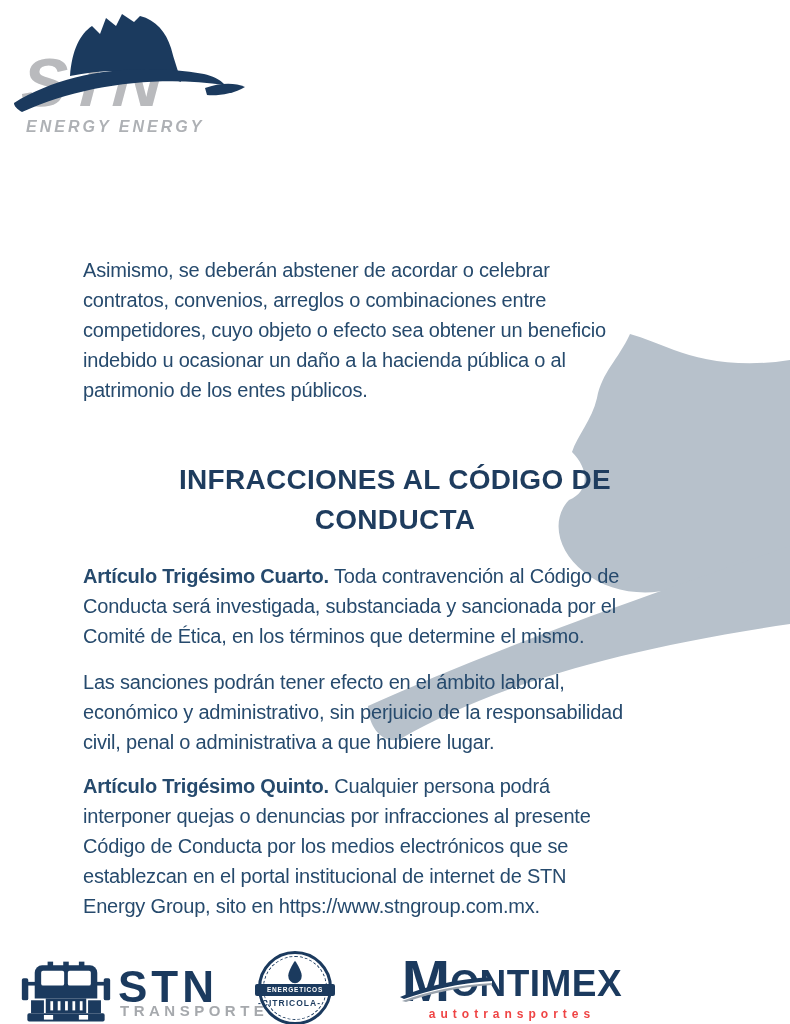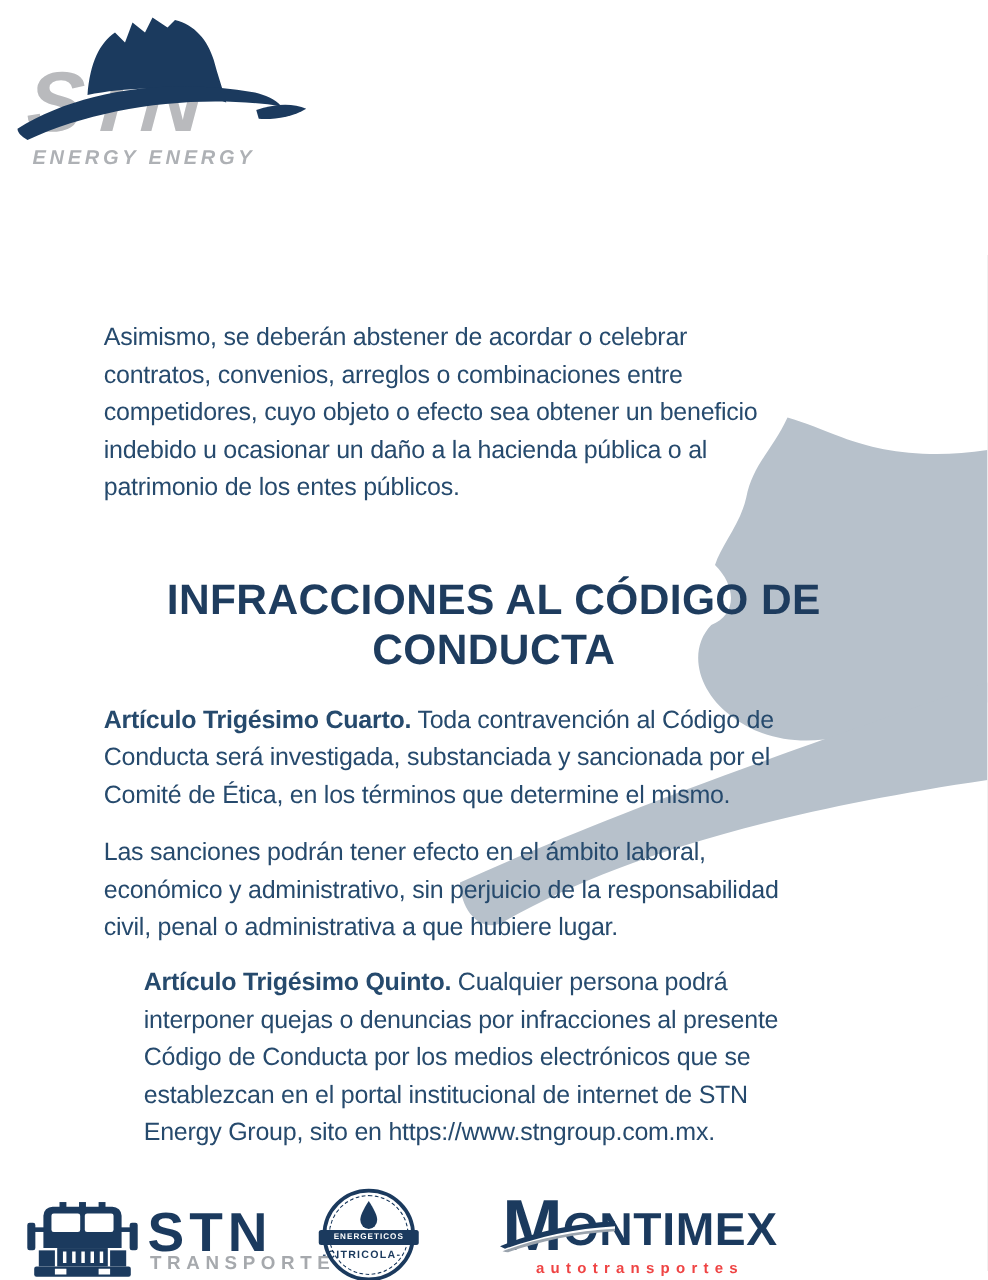--- a/index.html
+++ b/index.html
@@ -21,21 +21,21 @@
   }
   .hl-hat{position:absolute;left:0;top:0;}
   
   .para{
     position:absolute;left:83px;width:652px;font-size:20px;line-height:30px;
     color:#264a6d;white-space:pre-line;letter-spacing:-0.2px;z-index:3;
   }
   .lead{font-weight:bold;}
   .heading{
     position:absolute;left:0;right:0;top:460px;text-align:center;
-    font-size:34px;line-height:40px;font-weight:bold;color:#1e3c5e;
+    font-size:28px;line-height:40px;font-weight:bold;color:#1e3c5e;
     white-space:pre-line;letter-spacing:0.3px;z-index:3;
   }
   
   .f-logo{position:absolute;z-index:3;}
   
   .stn-t{left:20px;top:955px;width:265px;height:68px;}
   .stn-t .truck{position:absolute;left:0;top:6px;}
   .stn-t .title{
     position:absolute;left:98px;top:10px;font-size:44px;font-weight:bold;
     color:#1b3a5e;letter-spacing:4px;line-height:44px;
@@ -134,21 +134,21 @@
 CONDUCTA</div>
 
   <div class="para" style="top:667px;">Las sanciones podrán tener efecto en el ámbito laboral,
 económico y administrativo, sin perjuicio de la responsabilidad
 civil, penal o administrativa a que hubiere lugar.</div>
 
   <div class="para" style="top:561px;"><span class="lead">Artículo Trigésimo Cuarto.</span><span> Toda contravención al Código de
 Conducta será investigada, substanciada y sancionada por el
 Comité de Ética, en los términos que determine el mismo.</span></div>
 
-  <div class="para" style="top:771px;margin-left:32px;"><span class="lead">Artículo Trigésimo Quinto.</span><span> Cualquier persona podrá
+  <div class="para" style="top:771px;"><span class="lead">Artículo Trigésimo Quinto.</span><span> Cualquier persona podrá
 interponer quejas o denuncias por infracciones al presente
 Código de Conducta por los medios electrónicos que se
 establezcan en el portal institucional de internet de STN
 Energy Group, sito en https://www.stngroup.com.mx.</span></div>
 
   <div class="f-logo stn-t">
     <svg class="truck" width="92" height="62" viewBox="0 0 100 66">
       <g fill="#1b3a5e">
         <rect x="2" y="18" width="7" height="24" rx="2"></rect>
         <rect x="91" y="18" width="7" height="24" rx="2"></rect>

